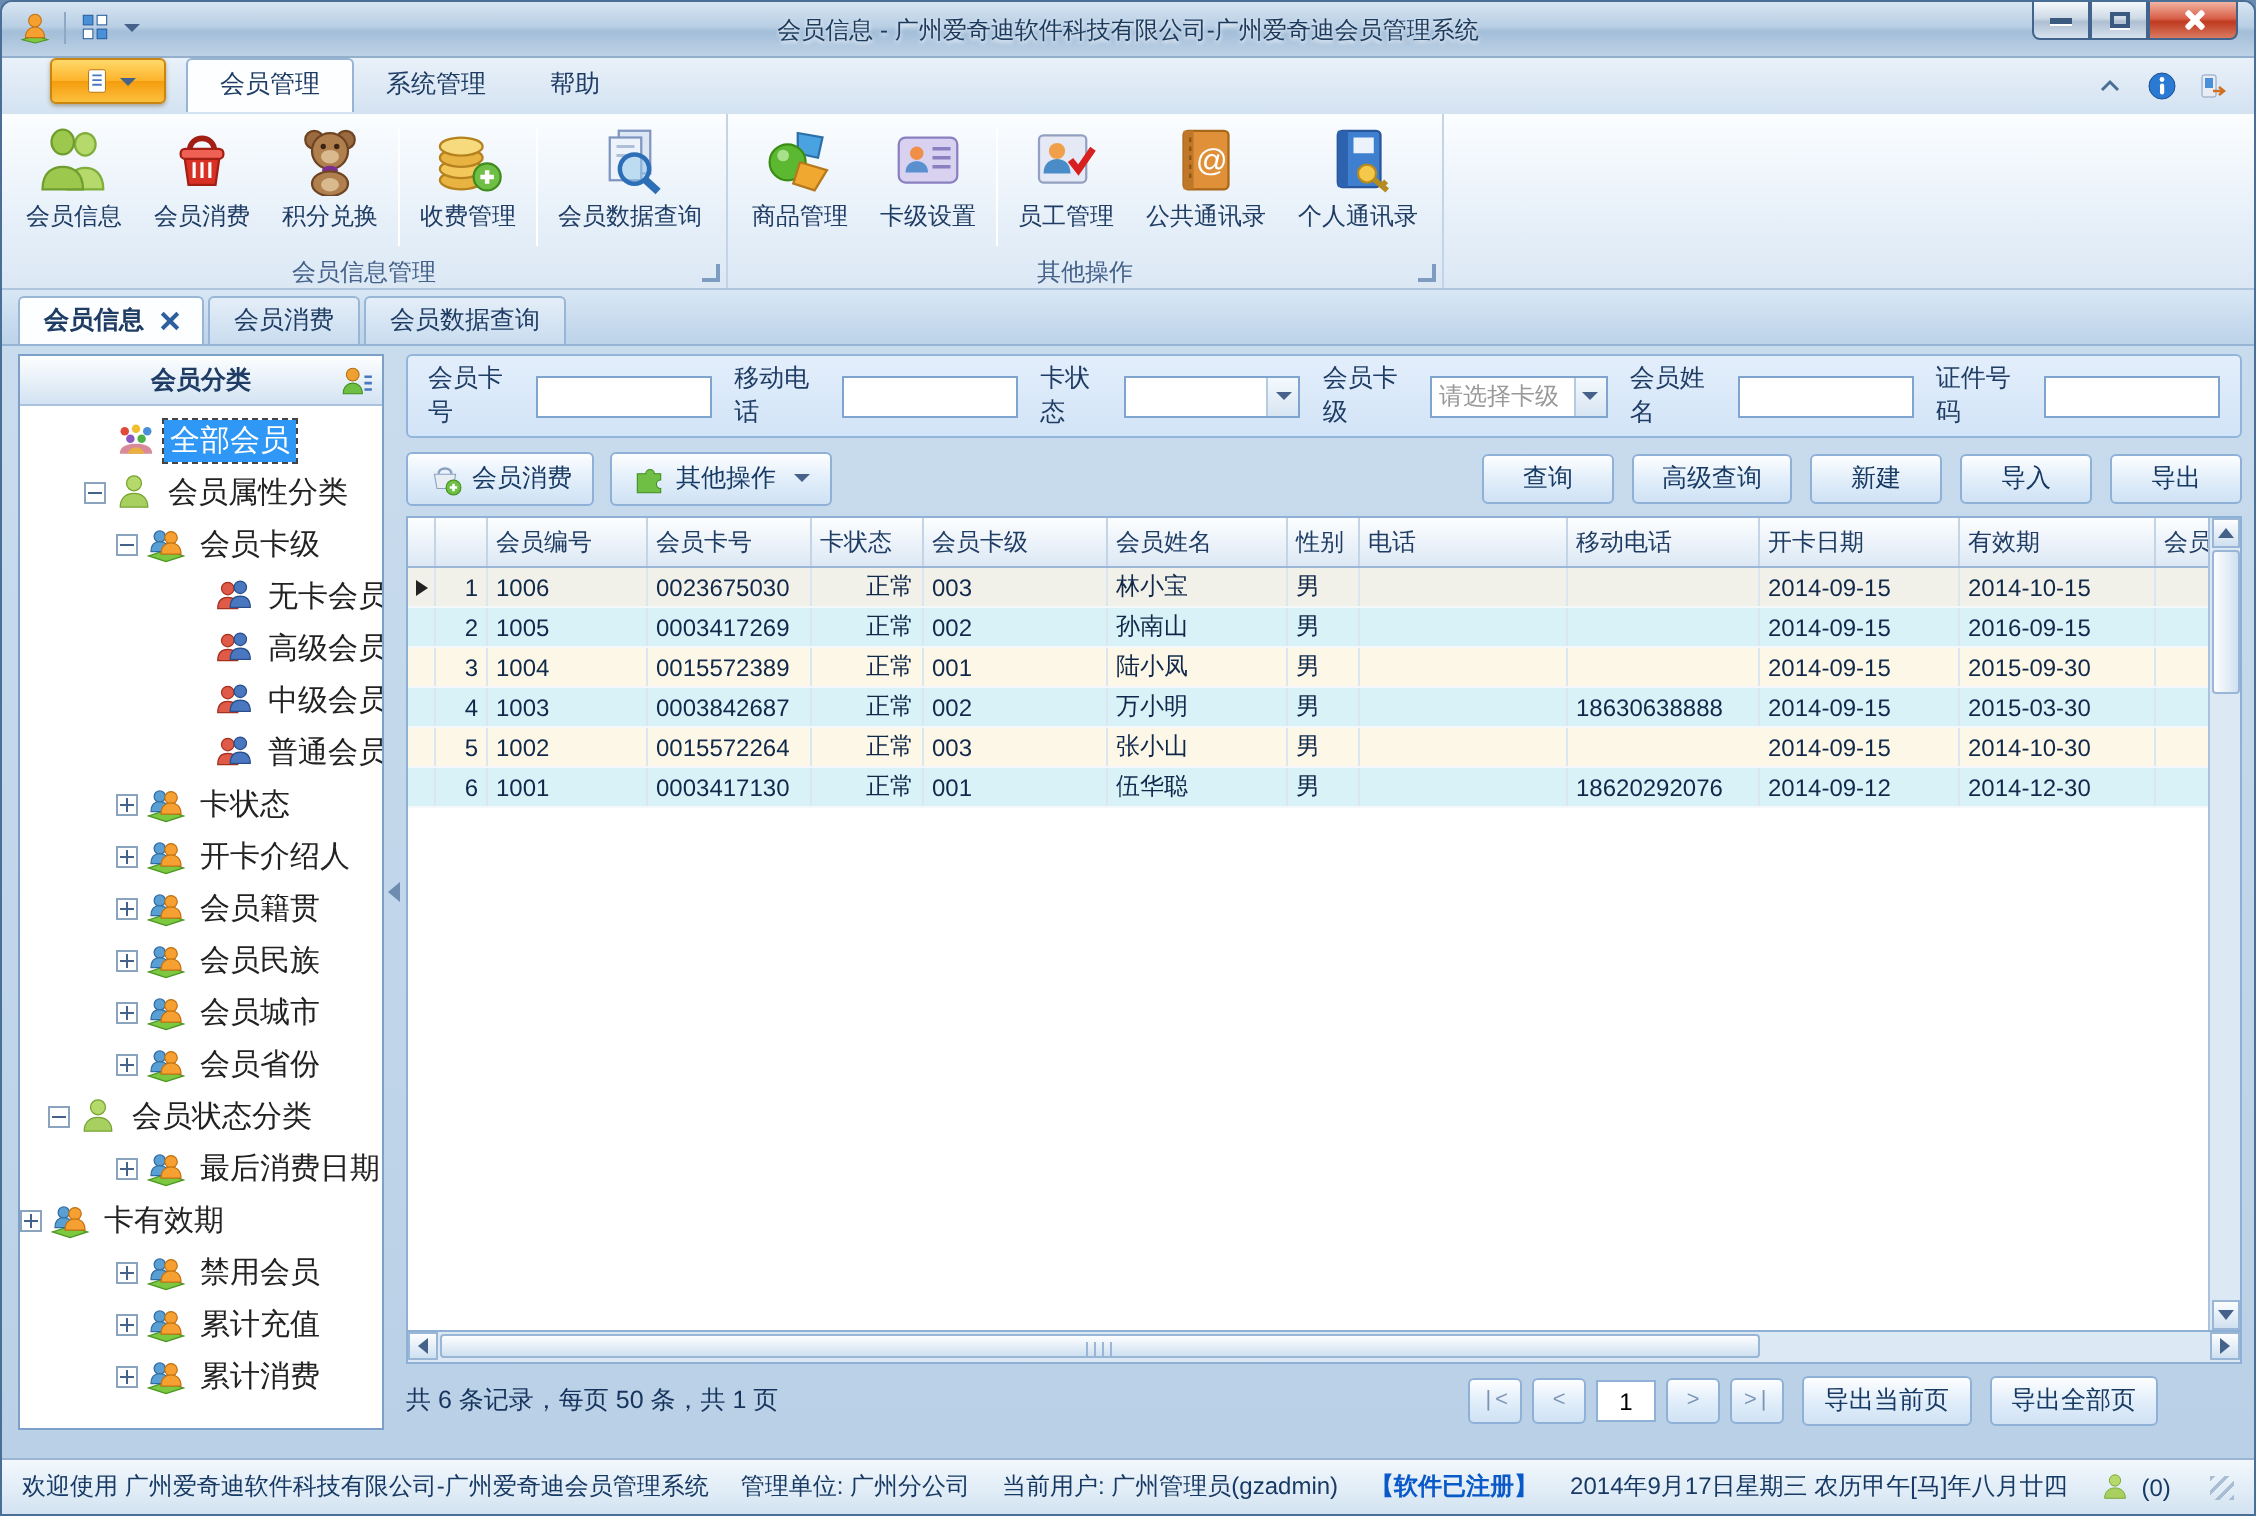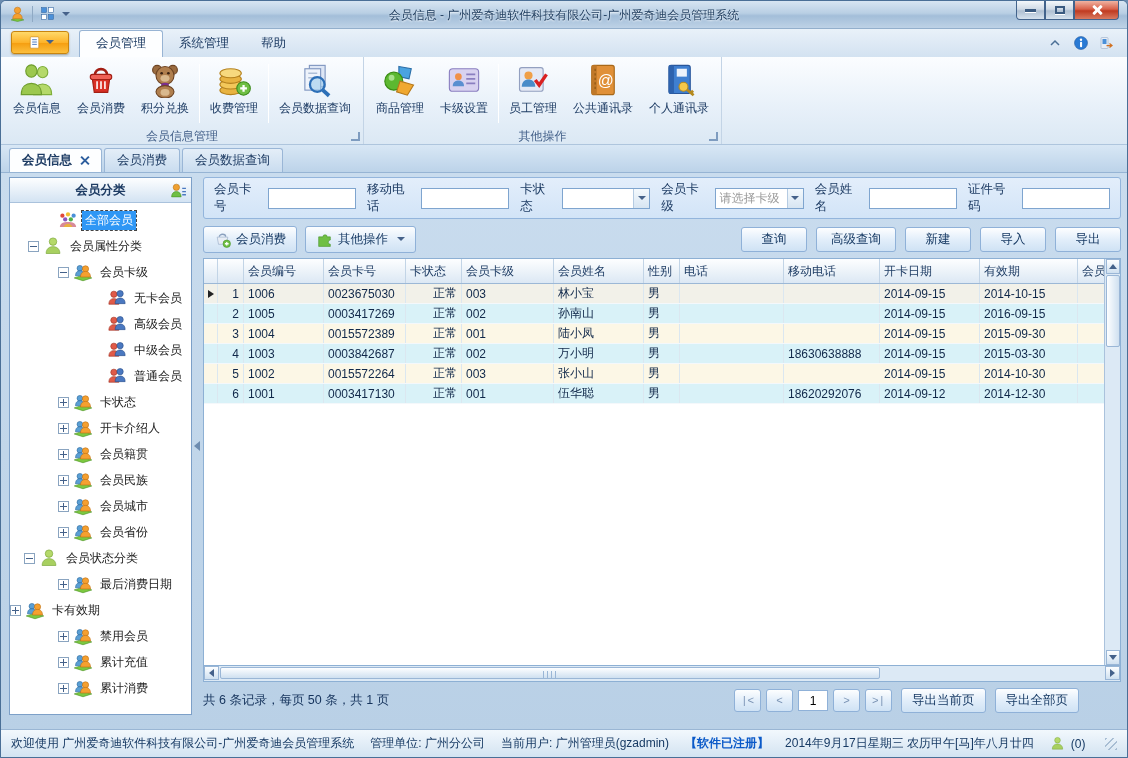--- a/index.html
+++ b/index.html
@@ -26,21 +26,21 @@
   .win-btn.close { width:45px; border-radius:0 0 4px 0;
     background:linear-gradient(#f0b3a2,#d9614a 45%,#bf3a20 55%,#d97a60); }
   .glyph-min { width:11px; height:3px; background:#3a5a80; box-shadow:0 1px 0 #fff; }
   .glyph-max { width:10px; height:8px; border:2px solid #3a5a80; box-shadow:0 1px 0 #fff; }
   .glyph-x { position:relative; width:12px; height:12px; }
   .glyph-x::before,.glyph-x::after { content:""; position:absolute; left:5px; top:0; width:3px; height:12px; background:#fff; border-radius:1px; }
   .glyph-x::before { transform:rotate(45deg); } .glyph-x::after { transform:rotate(-45deg); }
 
   
   .tabrow { position:absolute; left:0; top:28px; width:100%; height:28px;
-    background:linear-gradient(#e9f1f9,#d3e2f1); display:flex; align-items:center; }
+    background:linear-gradient(#e9f1f9,#d3e2f1); display:flex; align-items:flex-start;padding-left:14px; }
   .app-menu { width:58px; height:23px; margin:0 10px 2px 10px; border:1px solid #c8850f; border-radius:3px;
     background:linear-gradient(#ffd96a,#fdb32a 50%,#f59d0e 51%,#fcbf3e);
     display:flex; align-items:center; justify-content:center; gap:4px; box-shadow:0 1px 2px rgba(90,60,0,.4); }
   .app-menu .icon { width:15px; height:15px; }
   .rtab { padding:4px 16px 5px; font-size:12.5px; color:#1e3c64; cursor:default; }
   .rtab.active { background:#fdfeff; border:1px solid #98b4d4; border-bottom:none; border-radius:3px 3px 0 0; }
   .tabrow-right { margin-left:auto; display:flex; align-items:center; gap:10px; padding-right:12px; align-self:center; }
   .tabrow-right .icon { width:16px; height:16px; }
 
   
@@ -73,21 +73,21 @@
     background:linear-gradient(#c9dcee,#b9d0e6); }
 
   
   .sidebar { position:absolute; left:8px; top:4px; width:183px; height:538px;
     background:#fff; border:1px solid #7da0c8; }
   .side-head { height:25px; background:linear-gradient(#fdfeff,#d3e3f3);
     border-bottom:1px solid #aac2dc; display:flex; align-items:center; justify-content:center; position:relative;
     font-size:12.5px; font-weight:bold; color:#1e3c64; }
   .side-head .icon { position:absolute; right:4px; top:4px; width:17px; height:17px; }
   .tree { padding-top:4px; overflow:hidden; height:507px; }
-  .titem { height:26px; display:flex; align-items:center; gap:4px; font-size:12px; color:#222; cursor:default; white-space:nowrap; }
+  .titem { height:26px; display:flex; align-items:center; gap:4px; font-size:15px; color:#222; cursor:default; white-space:nowrap; }
   .exp { width:11px; height:11px; flex:0 0 11px; border:1px solid #8aa4c0; background:#fff; position:relative; }
   .exp::before { content:""; position:absolute; left:1px; right:1px; top:4px; height:1px; background:#44618a; }
   .exp.plus::after { content:""; position:absolute; top:1px; bottom:1px; left:4px; width:1px; background:#44618a; }
   .exp-spacer { width:11px; flex:0 0 11px; }
   .titem .icon { width:20px; height:20px; flex:0 0 20px; }
   .tlabel { padding:1px 3px; }
   .tlabel.selected { background:#2f97f5; color:#fff; outline:1px dashed #444; outline-offset:0; }
 
   
   .splitter { position:absolute; left:191px; top:4px; width:10px; height:538px; }
@@ -383,21 +383,21 @@
                 <circle cx="7" cy="9" r="3.4" fill="#e0483a"></circle>
                 <circle cx="16" cy="7" r="3.4" fill="#f0c030"></circle>
                 <circle cx="25" cy="9" r="3.4" fill="#4a90d9"></circle>
                 <circle cx="11.5" cy="15" r="3.4" fill="#8a56c0"></circle>
                 <circle cx="20.5" cy="15" r="3.4" fill="#50b048"></circle>
                 <path d="M3 27c0-6 6-8 13-8s13 2 13 8z" fill="#d88a9a"></path>
                 <path d="M9 27c2-4 4-5 7-5s5 1 7 5z" fill="#e8b040"></path>
               </svg></span>
             <span class="tlabel selected">全部会员</span>
           </div>
-          <div class="titem" style="padding-left: 18px;">
+          <div class="titem" style="padding-left: 32px;">
             <span class="exp minus"></span>
             <span class="icon" style="width: 20px; height: 20px; display: inline-block;"><svg viewBox="0 0 32 32">
                 <circle cx="16" cy="9" r="6" fill="#b5d96a" stroke="#74a230"></circle>
                 <path d="M5 28c0-8 5.5-11 11-11s11 3 11 11z" fill="#a8d060" stroke="#74a230"></path>
               </svg></span>
             <span class="tlabel">会员属性分类</span>
           </div>
           <div class="titem" style="padding-left: 48px;">
             <span class="exp minus"></span>
             <span class="icon" style="width: 20px; height: 20px; display: inline-block;"><svg viewBox="0 0 32 32">

